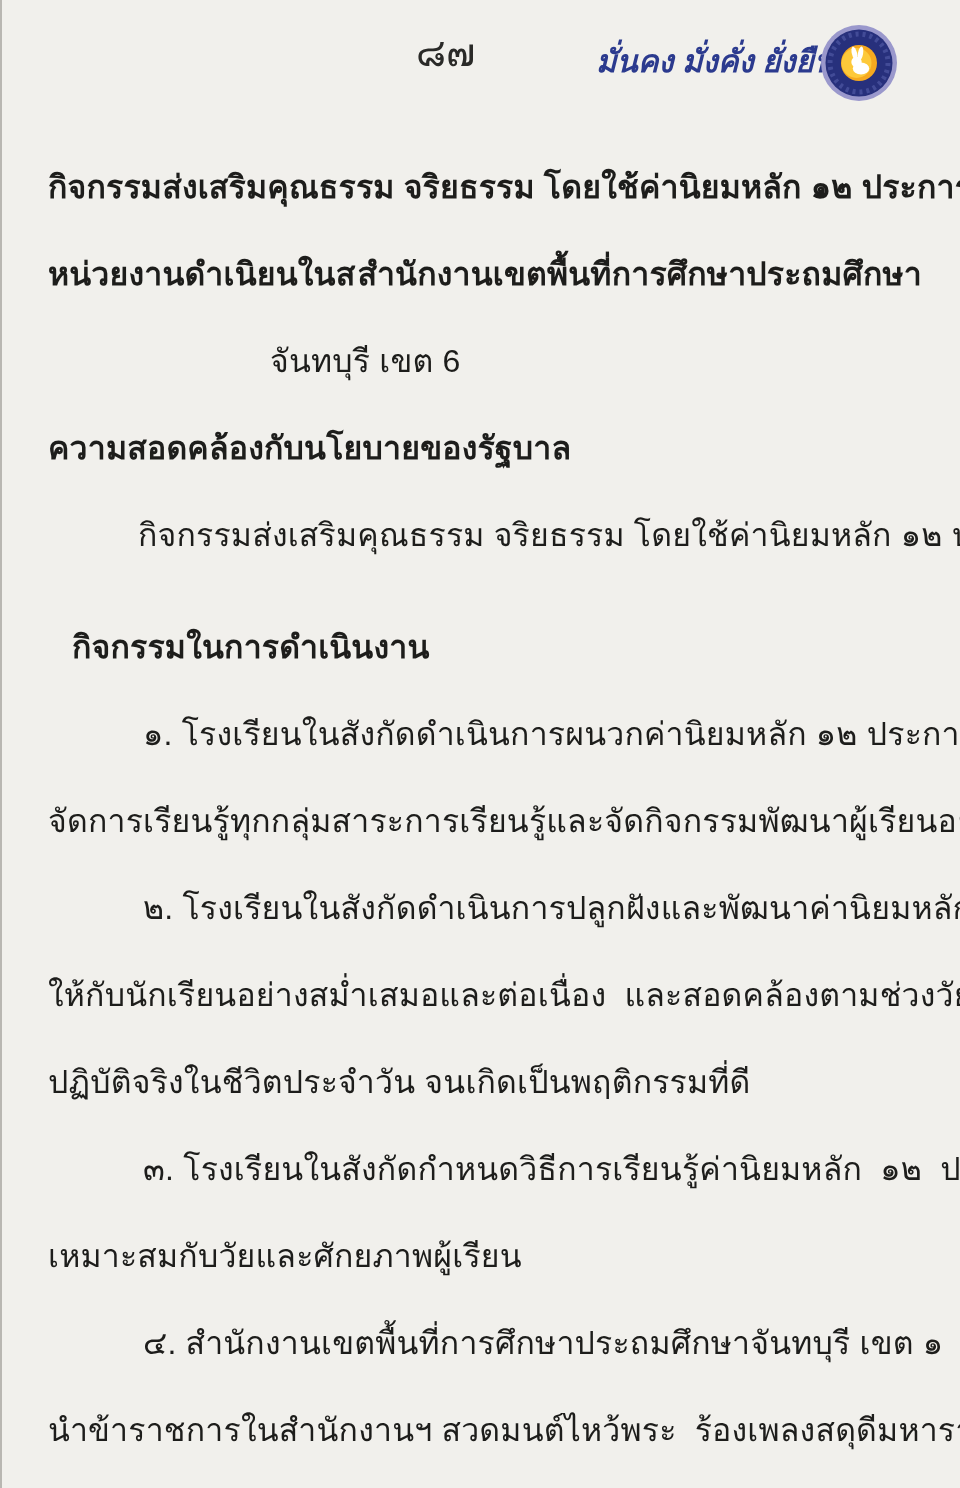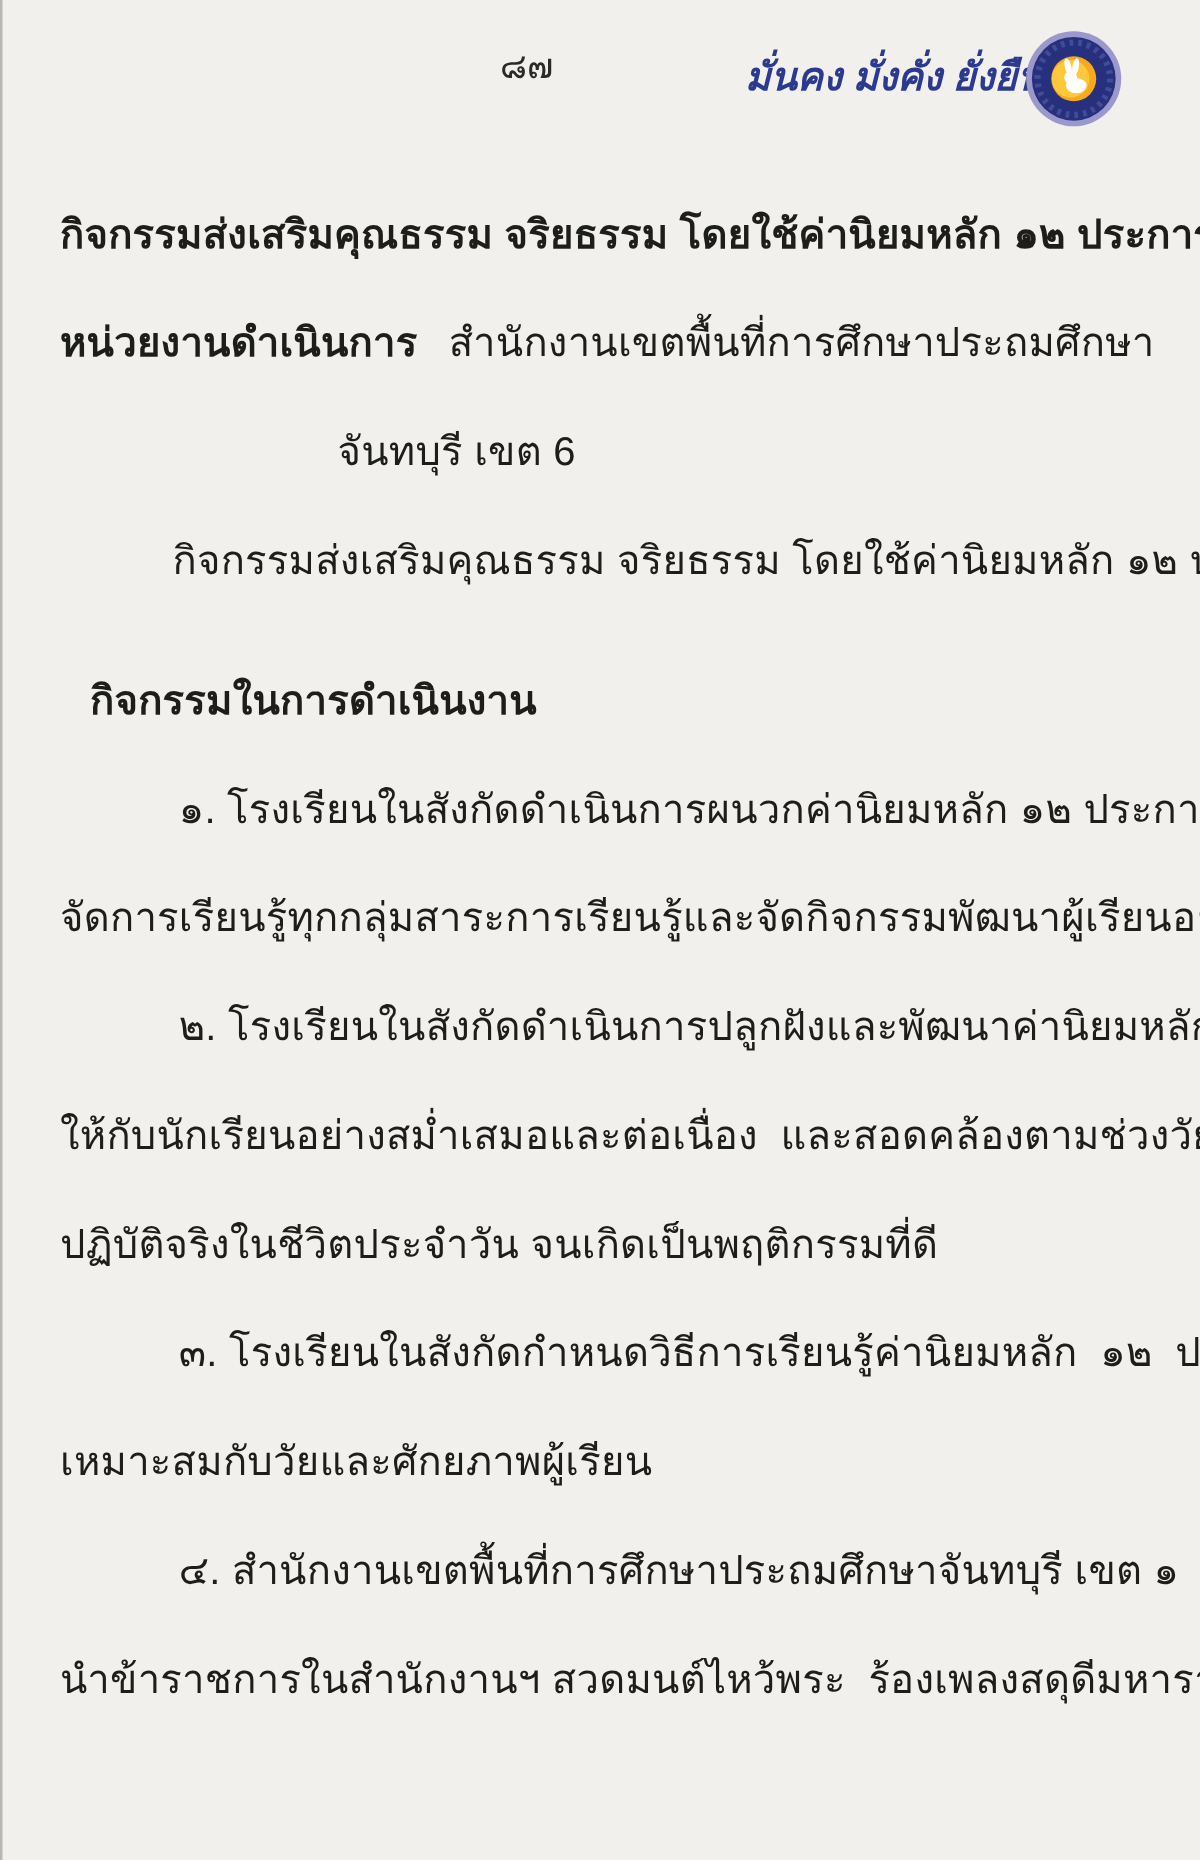--- a/index.html
+++ b/index.html
@@ -16,22 +16,22 @@
     overflow:hidden;
   }
   
   .page::before{
     content:"";
     position:absolute;left:0;top:0;bottom:0;width:2px;
     background:#8a8984;opacity:.55;
   }
   
   .page-number{
-    position:absolute;left:400px;top:30px;
-    font-size:28px;line-height:46px;
+    position:absolute;left:416px;top:30px;
+    font-size:39px;line-height:46px;
     color:#2a2a28;
   }
   .motto{
     position:absolute;left:596px;top:44px;
     font-size:31px;line-height:36px;
     font-weight:700;font-style:italic;
     color:var(--motto_blue,#2b3a8e);
     white-space:pre;
   }
   .logo{
@@ -51,21 +51,21 @@
     height:55px;line-height:55px;
     font-size:32px;
     white-space:pre;
     letter-spacing:0.2px;
   }
   .bold{font-weight:700;}
   .indent{padding-left:90px;}
   .item-indent{padding-left:95px;}
   .agency-indent{padding-left:222px;}
   .gap-lg{margin-top:57px;margin-left:24px;}
-  .agency-value{margin-left:25px;font-weight:400;}
+  .agency-value{margin-left:2px;font-weight:700;}
 </style>
 </head>
 <body>
 
 <div class="page">
 
   <div class="page-number">๘๗</div>
 
   <div class="motto">มั่นคง มั่งคั่ง ยั่งยืน</div>
 
@@ -82,24 +82,25 @@
         <circle cx="36.5" cy="38" r="5.2"></circle>
         <ellipse cx="41" cy="44.5" rx="8.2" ry="6"></ellipse>
       </g>
     </svg>
   </div>
 
   <main>
 
     <p class="line bold">กิจกรรมส่งเสริมคุณธรรม จริยธรรม โดยใช้ค่านิยมหลัก ๑๒ ประการ</p>
 
-    <p class="line"><span class="bold">หน่วยงานดำเนินการ</span><span class="agency-value">สำนักงานเขตพื้นที่การศึกษาประถมศึกษา</span></p>
+    <p class="line"><span class="bold">หน่วยงานดำเนิยนในส</span><span class="agency-value">สำนักงานเขตพื้นที่การศึกษาประถมศึกษา</span></p>
 
     <p class="line agency-indent">จันทบุรี เขต 6</p>
 
+    <p class="line bold">ความสอดคล้องกับนโยบายของรัฐบาล</p>
 
     <p class="line indent">กิจกรรมส่งเสริมคุณธรรม จริยธรรม โดยใช้ค่านิยมหลัก ๑๒ ประการ</p>
 
     <p class="line bold gap-lg">กิจกรรมในการดำเนินงาน</p>
 
     <p class="line item-indent">๑. โรงเรียนในสังกัดดำเนินการผนวกค่านิยมหลัก ๑๒ ประการ ในการ</p>
     <p class="line">จัดการเรียนรู้ทุกกลุ่มสาระการเรียนรู้และจัดกิจกรรมพัฒนาผู้เรียนอย่างเป็นรูปธรรม</p>
 
     <p class="line item-indent">๒. โรงเรียนในสังกัดดำเนินการปลูกฝังและพัฒนาค่านิยมหลัก ๑๒ ประการ</p>
     <p class="line">ให้กับนักเรียนอย่างสม่ำเสมอและต่อเนื่อง  และสอดคล้องตามช่วงวัย  เน้นการ</p>

